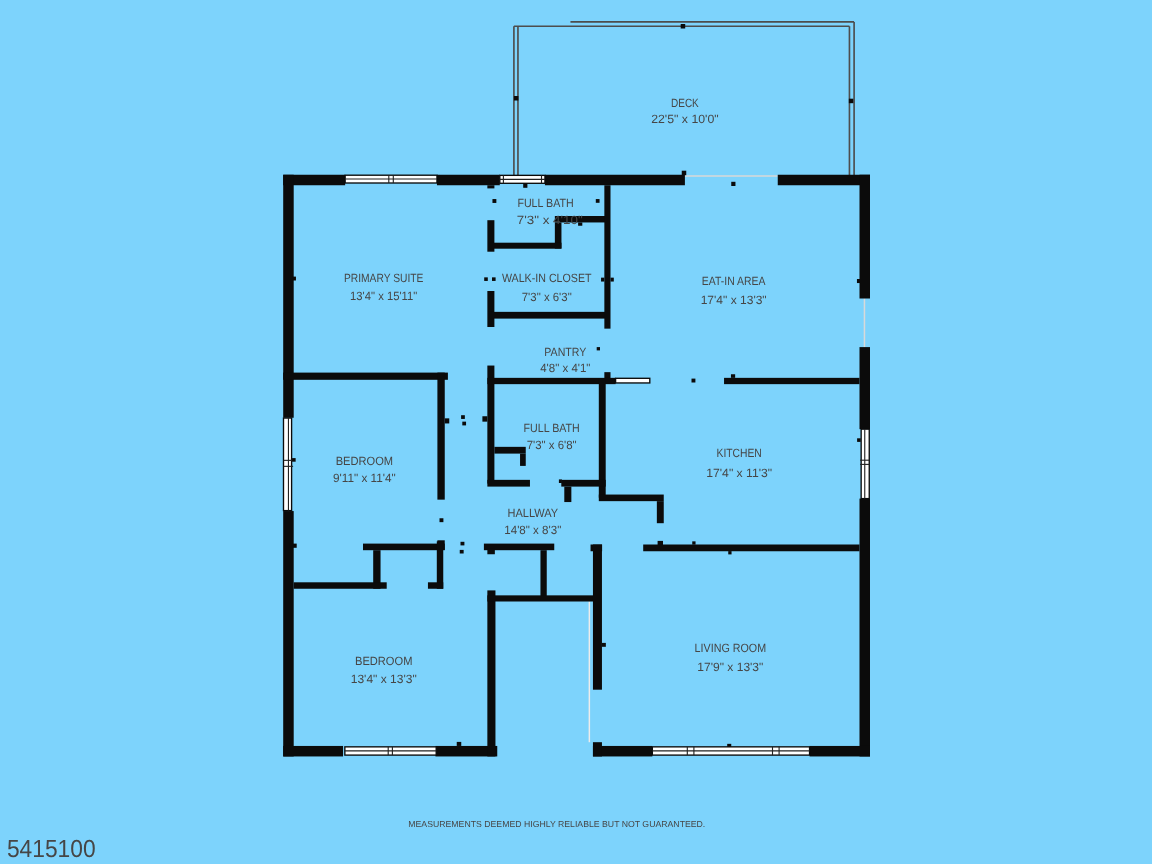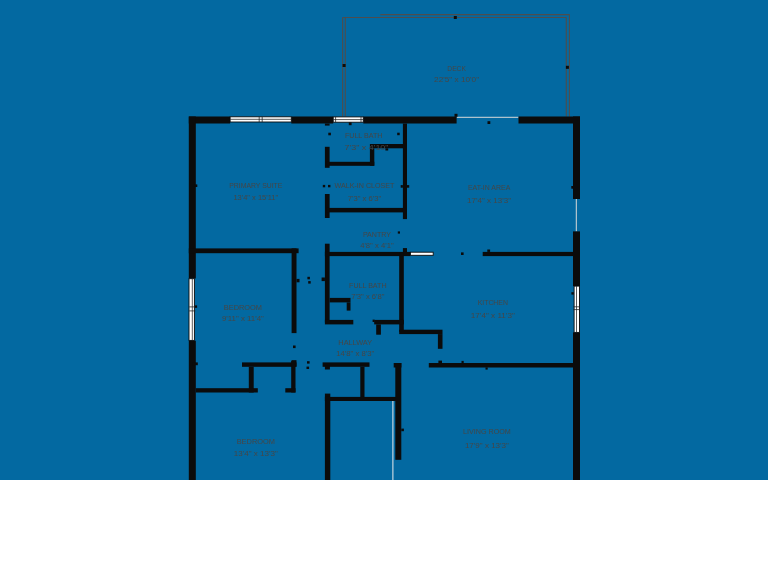--- a/index.html
+++ b/index.html
@@ -1,16 +1,16 @@
 <!DOCTYPE html>
 <html><head>
 <meta charset="utf-8">
 <style>
   html,body{margin:0;padding:0;background:#ffffff;}
-  .page{width:768px;height:480px;position:relative;background:#0369a1;overflow:hidden;}
+  .page{width:768px;height:576px;position:relative;background:#7dd3fc;overflow:hidden;}
   svg{position:absolute;left:0;top:0;}
   text{font-family:"Liberation Sans",sans-serif;fill:#464646;}
 </style>
 </head>
 <body>
 <div class="page">
 <svg width="768" height="576" viewBox="0 0 768 576">
 
 <g stroke="#4d4d4d" stroke-width="1.1" fill="none">
   <line x1="342.6" y1="17.5" x2="566.3" y2="17.5"></line>

